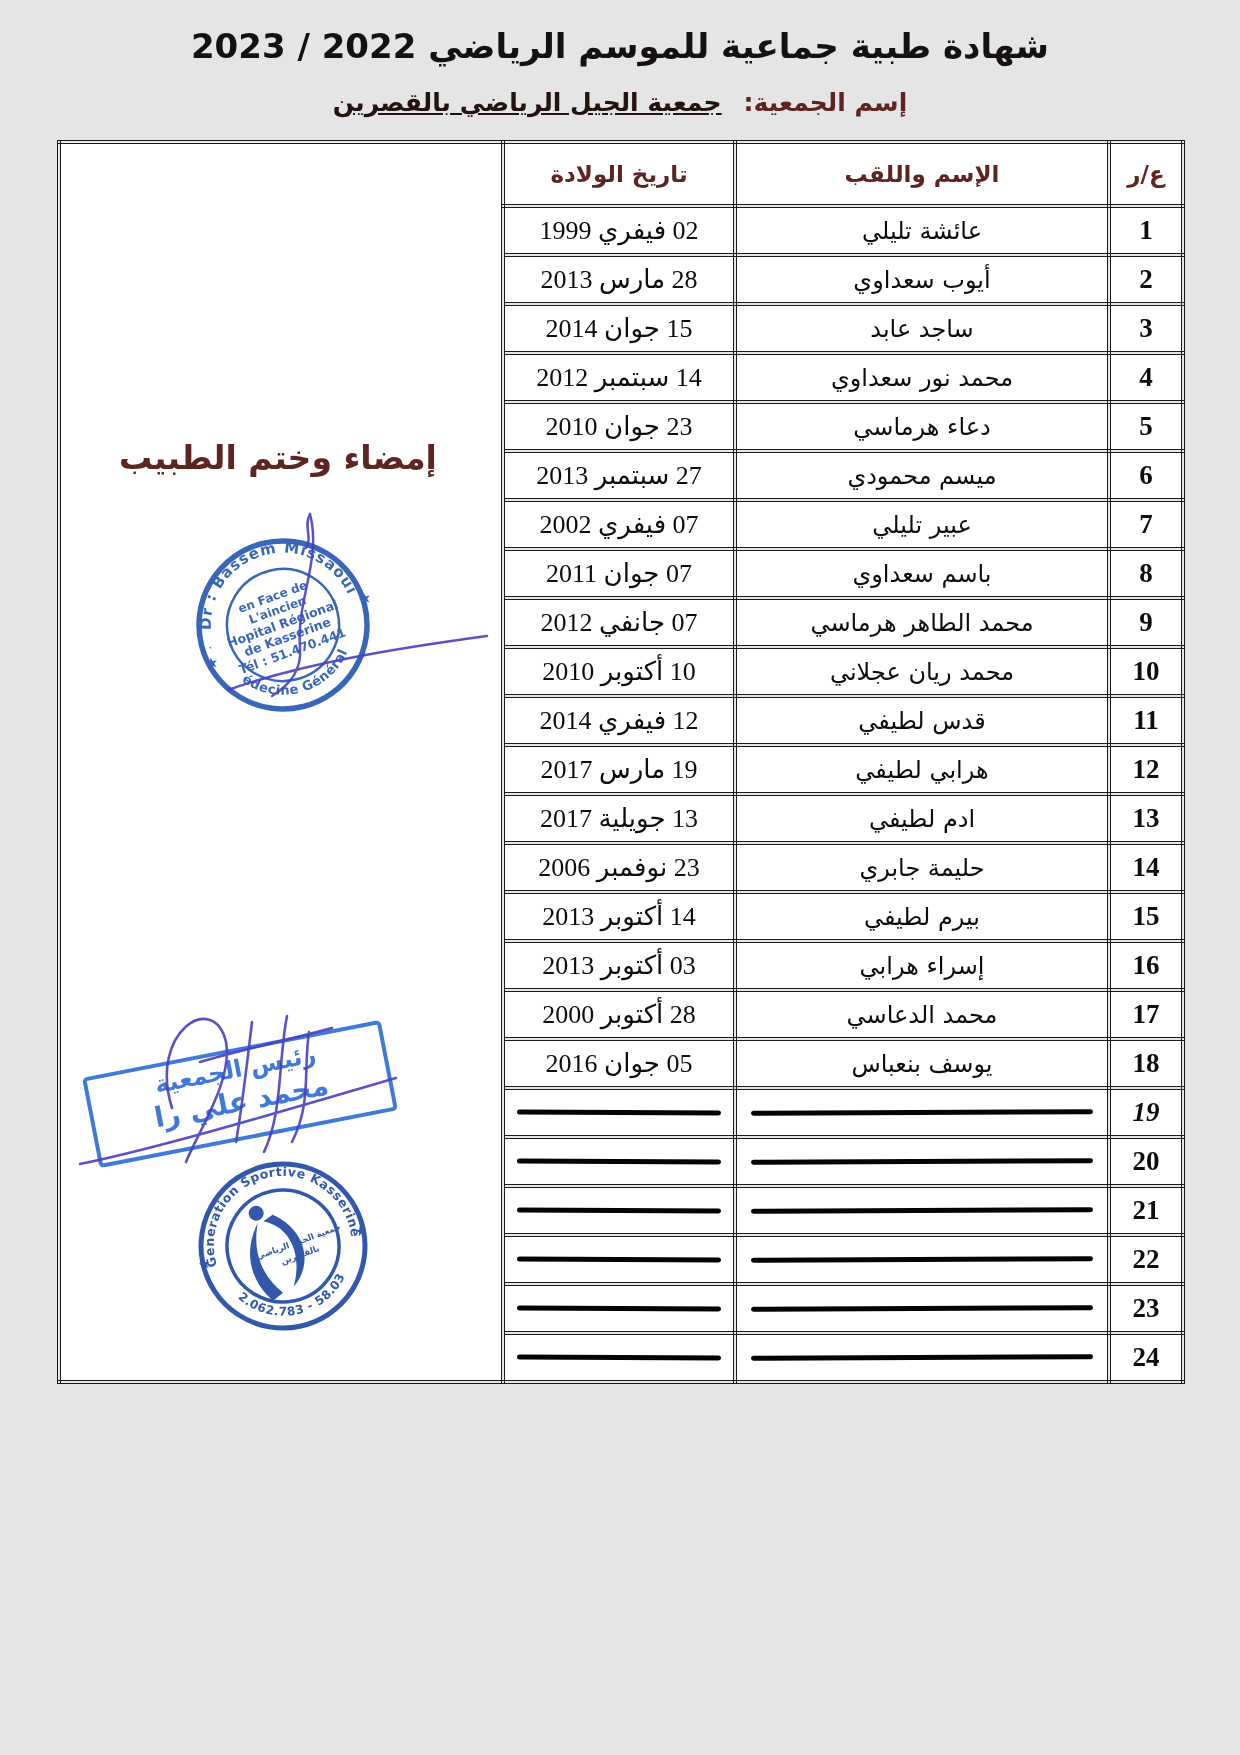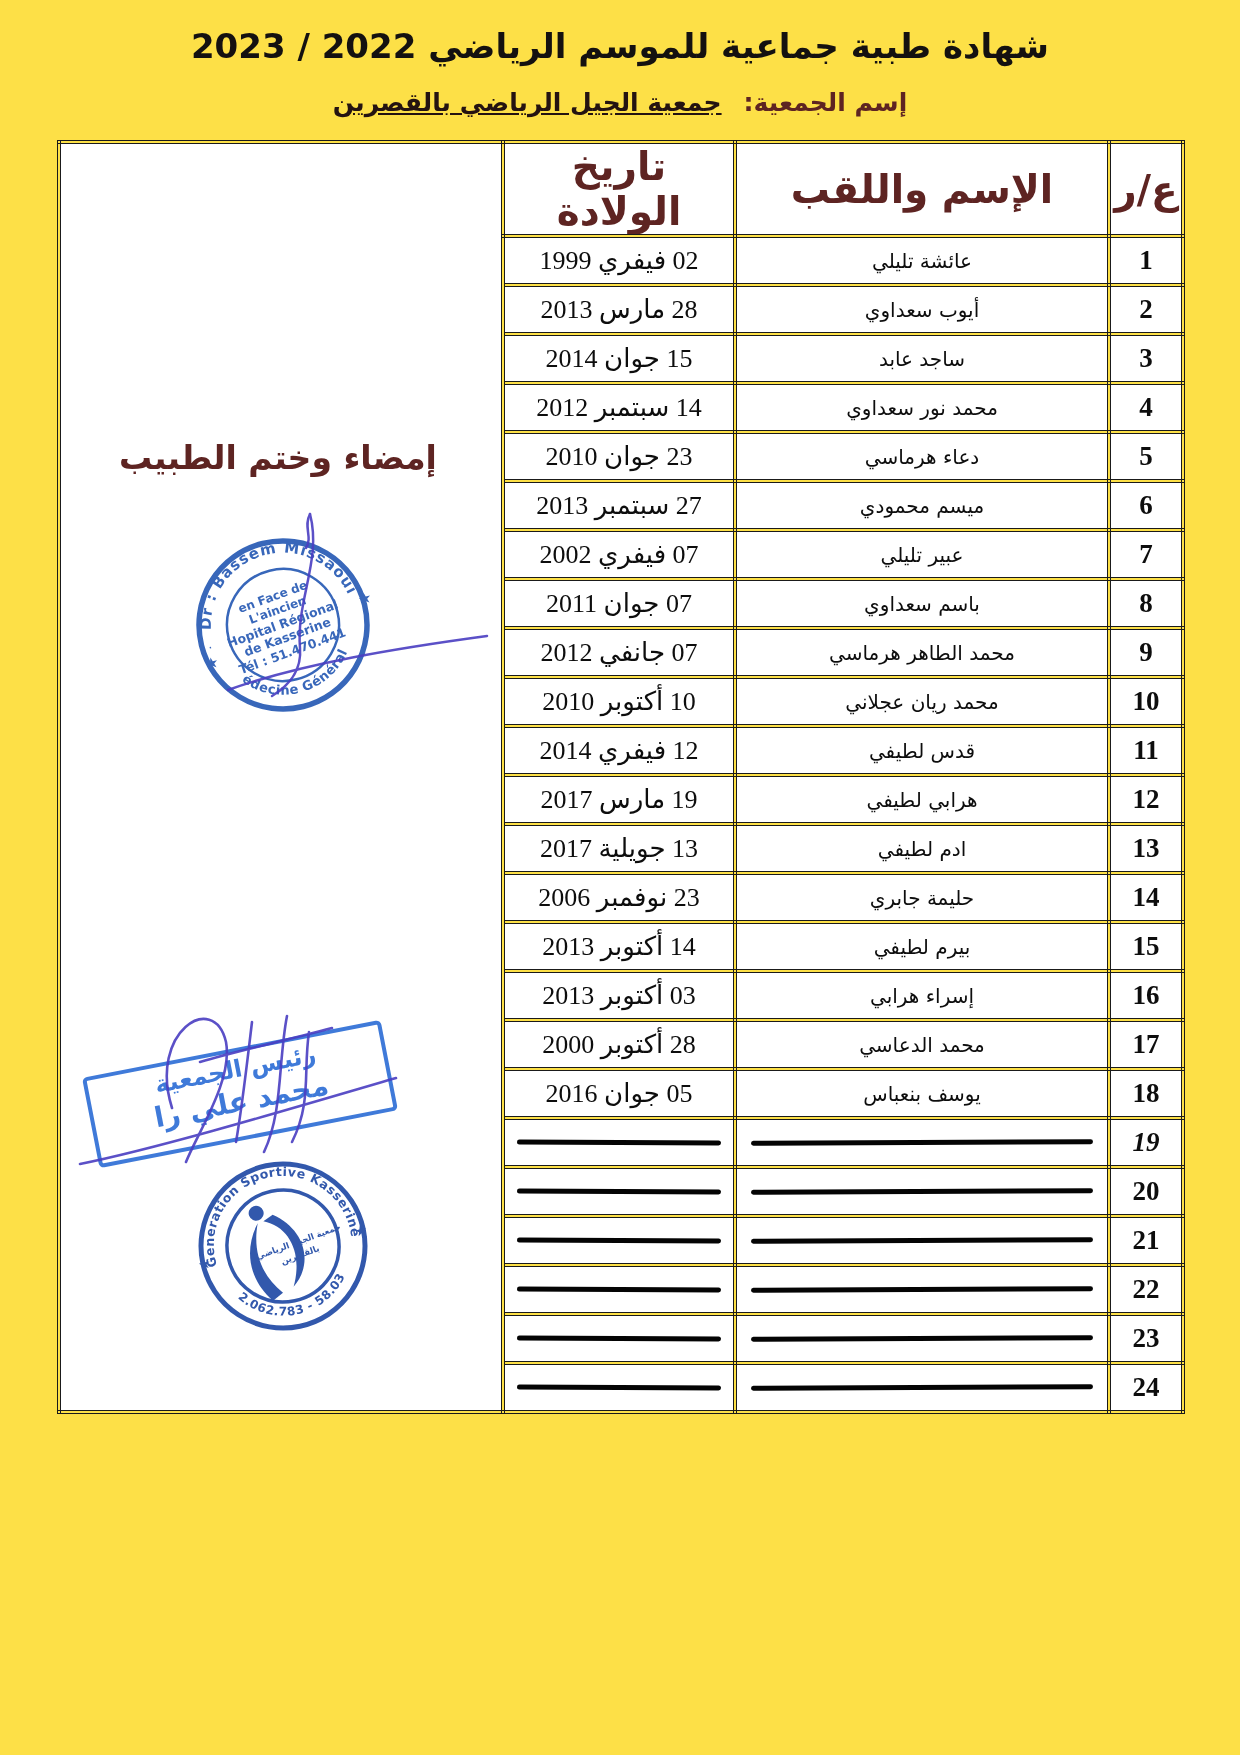--- a/index.html
+++ b/index.html
@@ -1,19 +1,19 @@
 <!DOCTYPE html>
 <html lang="ar"><head>
 <meta charset="utf-8">
 <style>
   html,body{margin:0;padding:0;background:#888;}
   .page{
     position:relative;
     width:1240px;height:1755px;
-    background:#fde047;
+    background:#e5e5e5;
     margin:0 auto;
     overflow:hidden;
     font-family:"DejaVu Sans", sans-serif;
   }
   
   .title{
     position:absolute; top:26px; left:0; width:100%;
     text-align:center; direction:rtl;
     font-weight:bold; font-size:34px; color:#141110;
     font-family:"DejaVu Sans","Liberation Serif",sans-serif;
@@ -36,28 +36,28 @@
   table.roster td, table.roster th{
     border:4px double #1a1a1a;
     padding:0;
     vertical-align:middle;
     text-align:center;
     background:#fff;
     overflow:hidden;
   }
   tr.hdr{ height:64px; }
   tr.hdr th{
-    color:#5e2422; font-weight:bold; font-size:39px;
+    color:#5e2422; font-weight:bold; font-size:23px;
     font-family:"DejaVu Sans",sans-serif;
   }
   td.serial{
     font-family:"Liberation Serif","DejaVu Sans",serif;
     font-weight:bold; font-size:27px; color:#0d0d0d;
   }
-  td.name{ font-size:20px; color:#0d0d0d; }
+  td.name{ font-size:24px; color:#0d0d0d; }
   td.date{
     font-size:26px; color:#0d0d0d;
     font-family:"Liberation Serif","DejaVu Sans",serif;
     direction:rtl;
   }
   td.sigcell{ background:#fff; }
   .dash{ height:5px; background:#040404; border-radius:3px; }
   .dash-name{ margin:0 14px; transform:rotate(-0.25deg); }
   .dash-date{ margin:0 12px; transform:rotate(0.3deg); }
   

